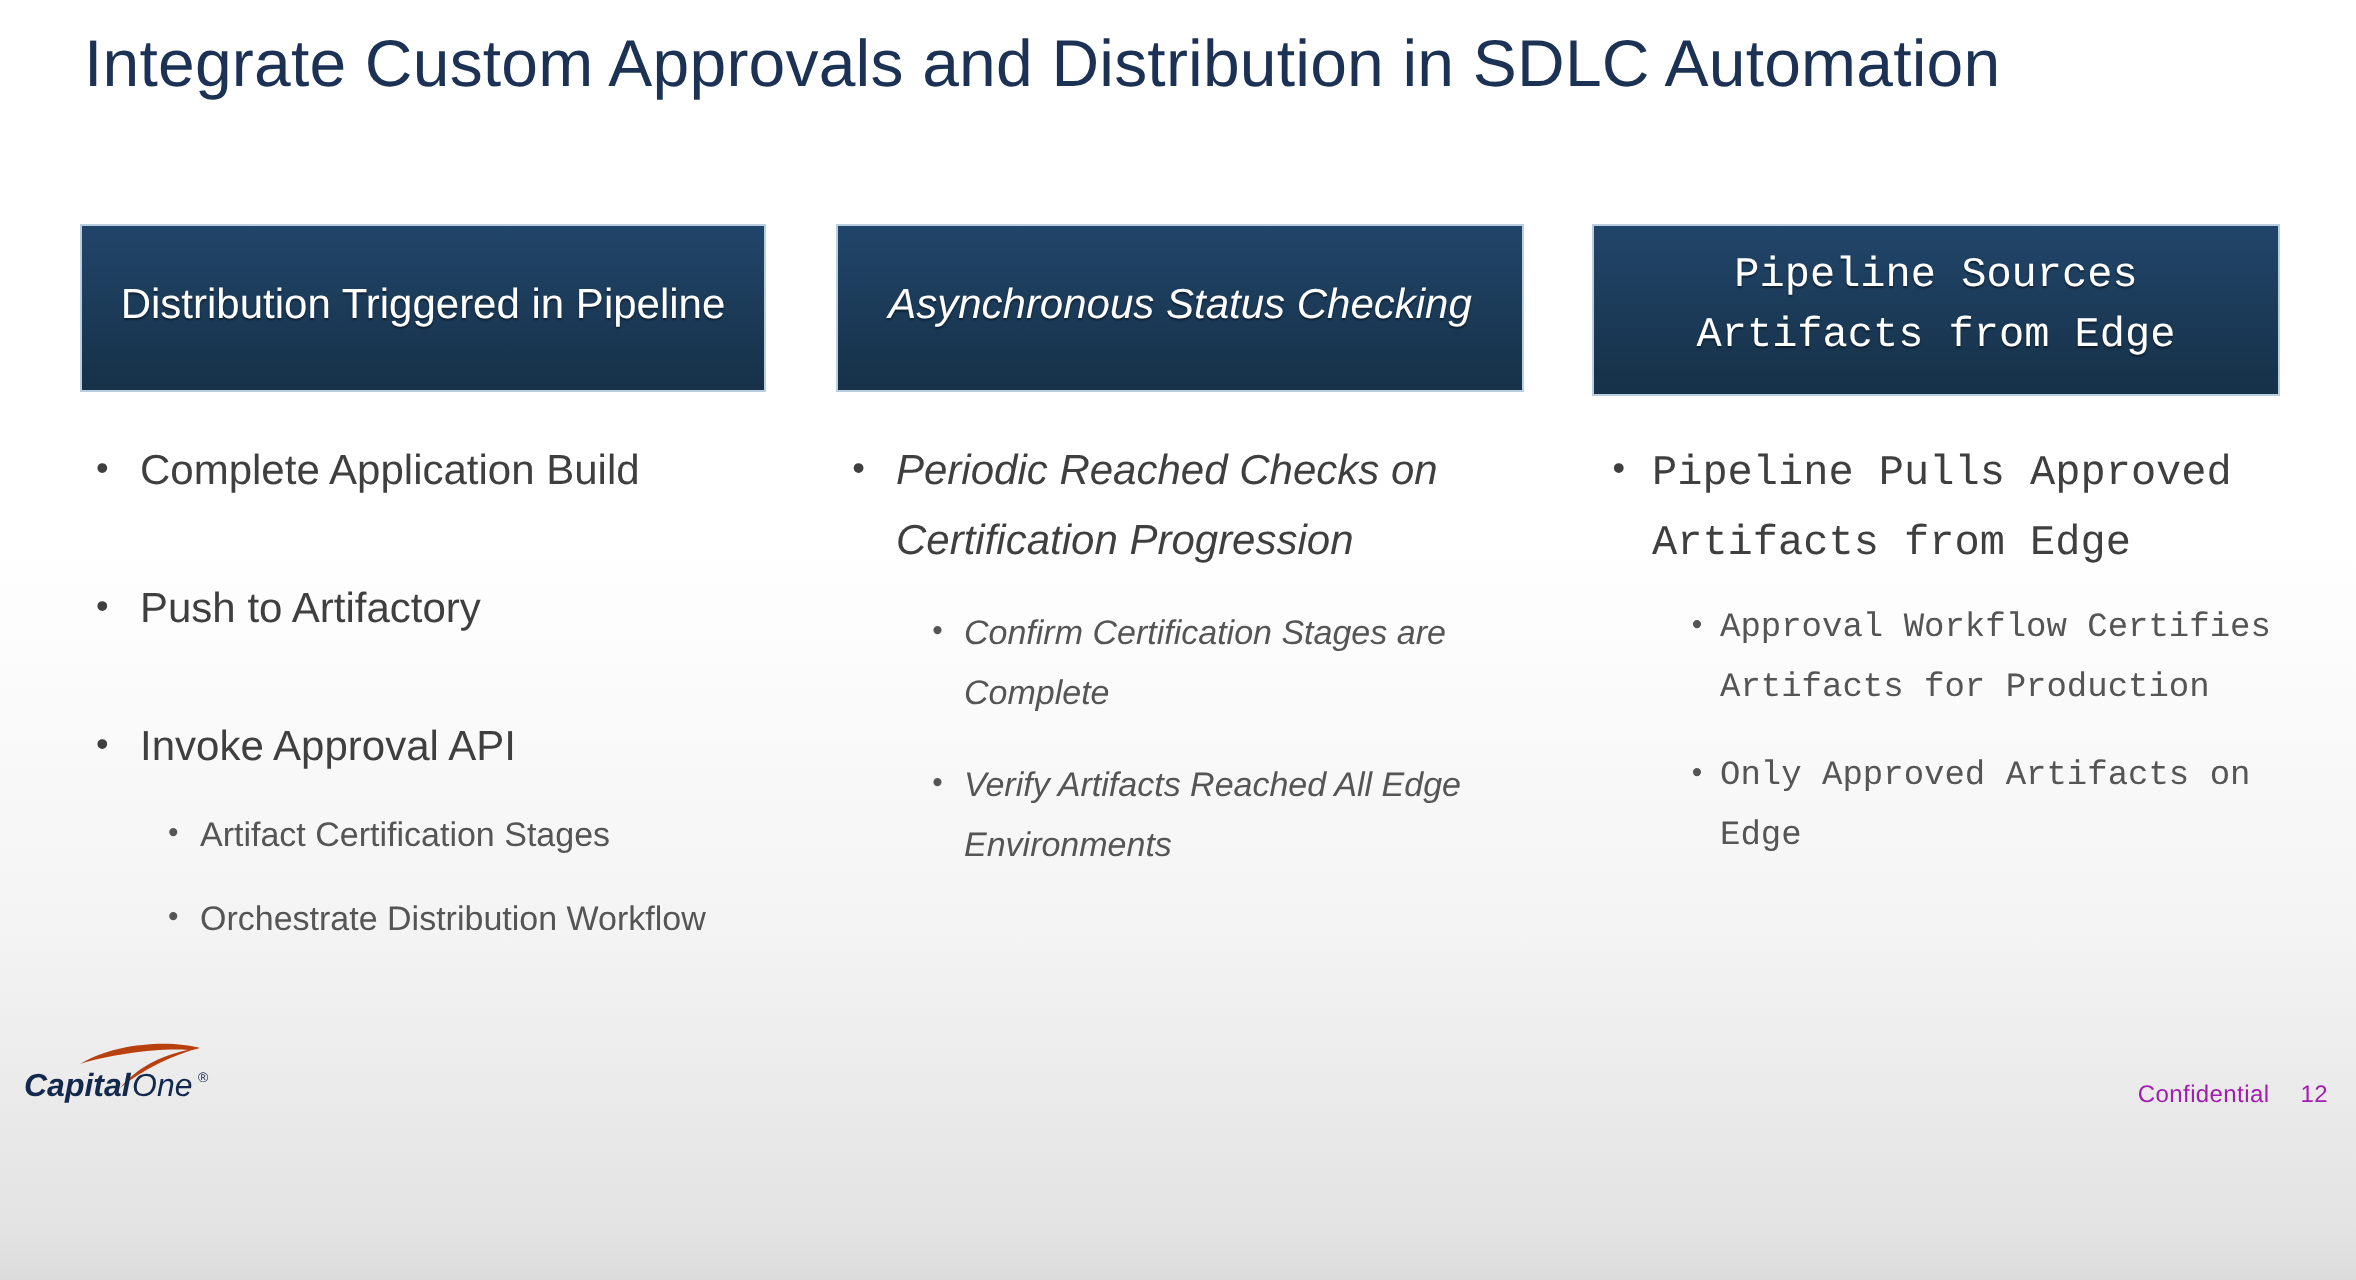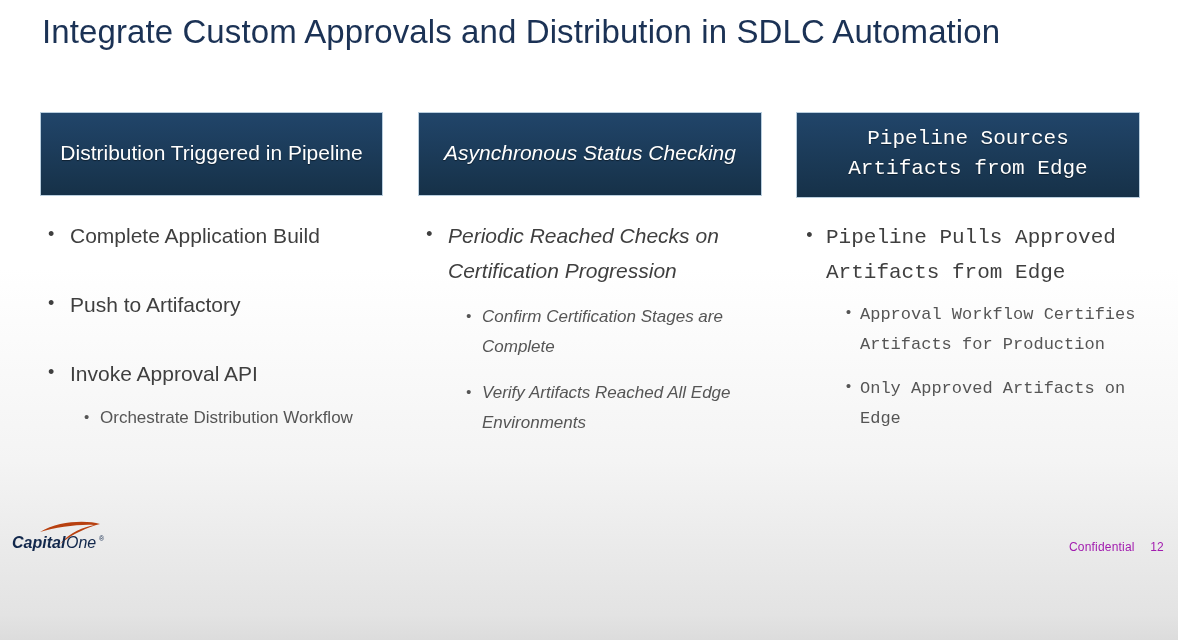--- a/index.html
+++ b/index.html
@@ -162,20 +162,23 @@
         <li class="bullet-l1">
           <span>Complete Application Build</span>
         </li>
         <li class="bullet-l1">
           <span>Push to Artifactory</span>
         </li>
         <li class="bullet-l1">
           <span>Invoke Approval API</span>
           <ul class="sub-list">
             <li class="bullet-l2">
+              <span>Artifact Certification Stages</span>
+            </li>
+            <li class="bullet-l2">
               <span>Orchestrate Distribution Workflow</span>
             </li>
           </ul>
         </li>
       </ul>
     </div>
 
     <div class="column col-2">
       <div class="col-header">Asynchronous Status Checking</div>
       <ul class="bullet-list">

